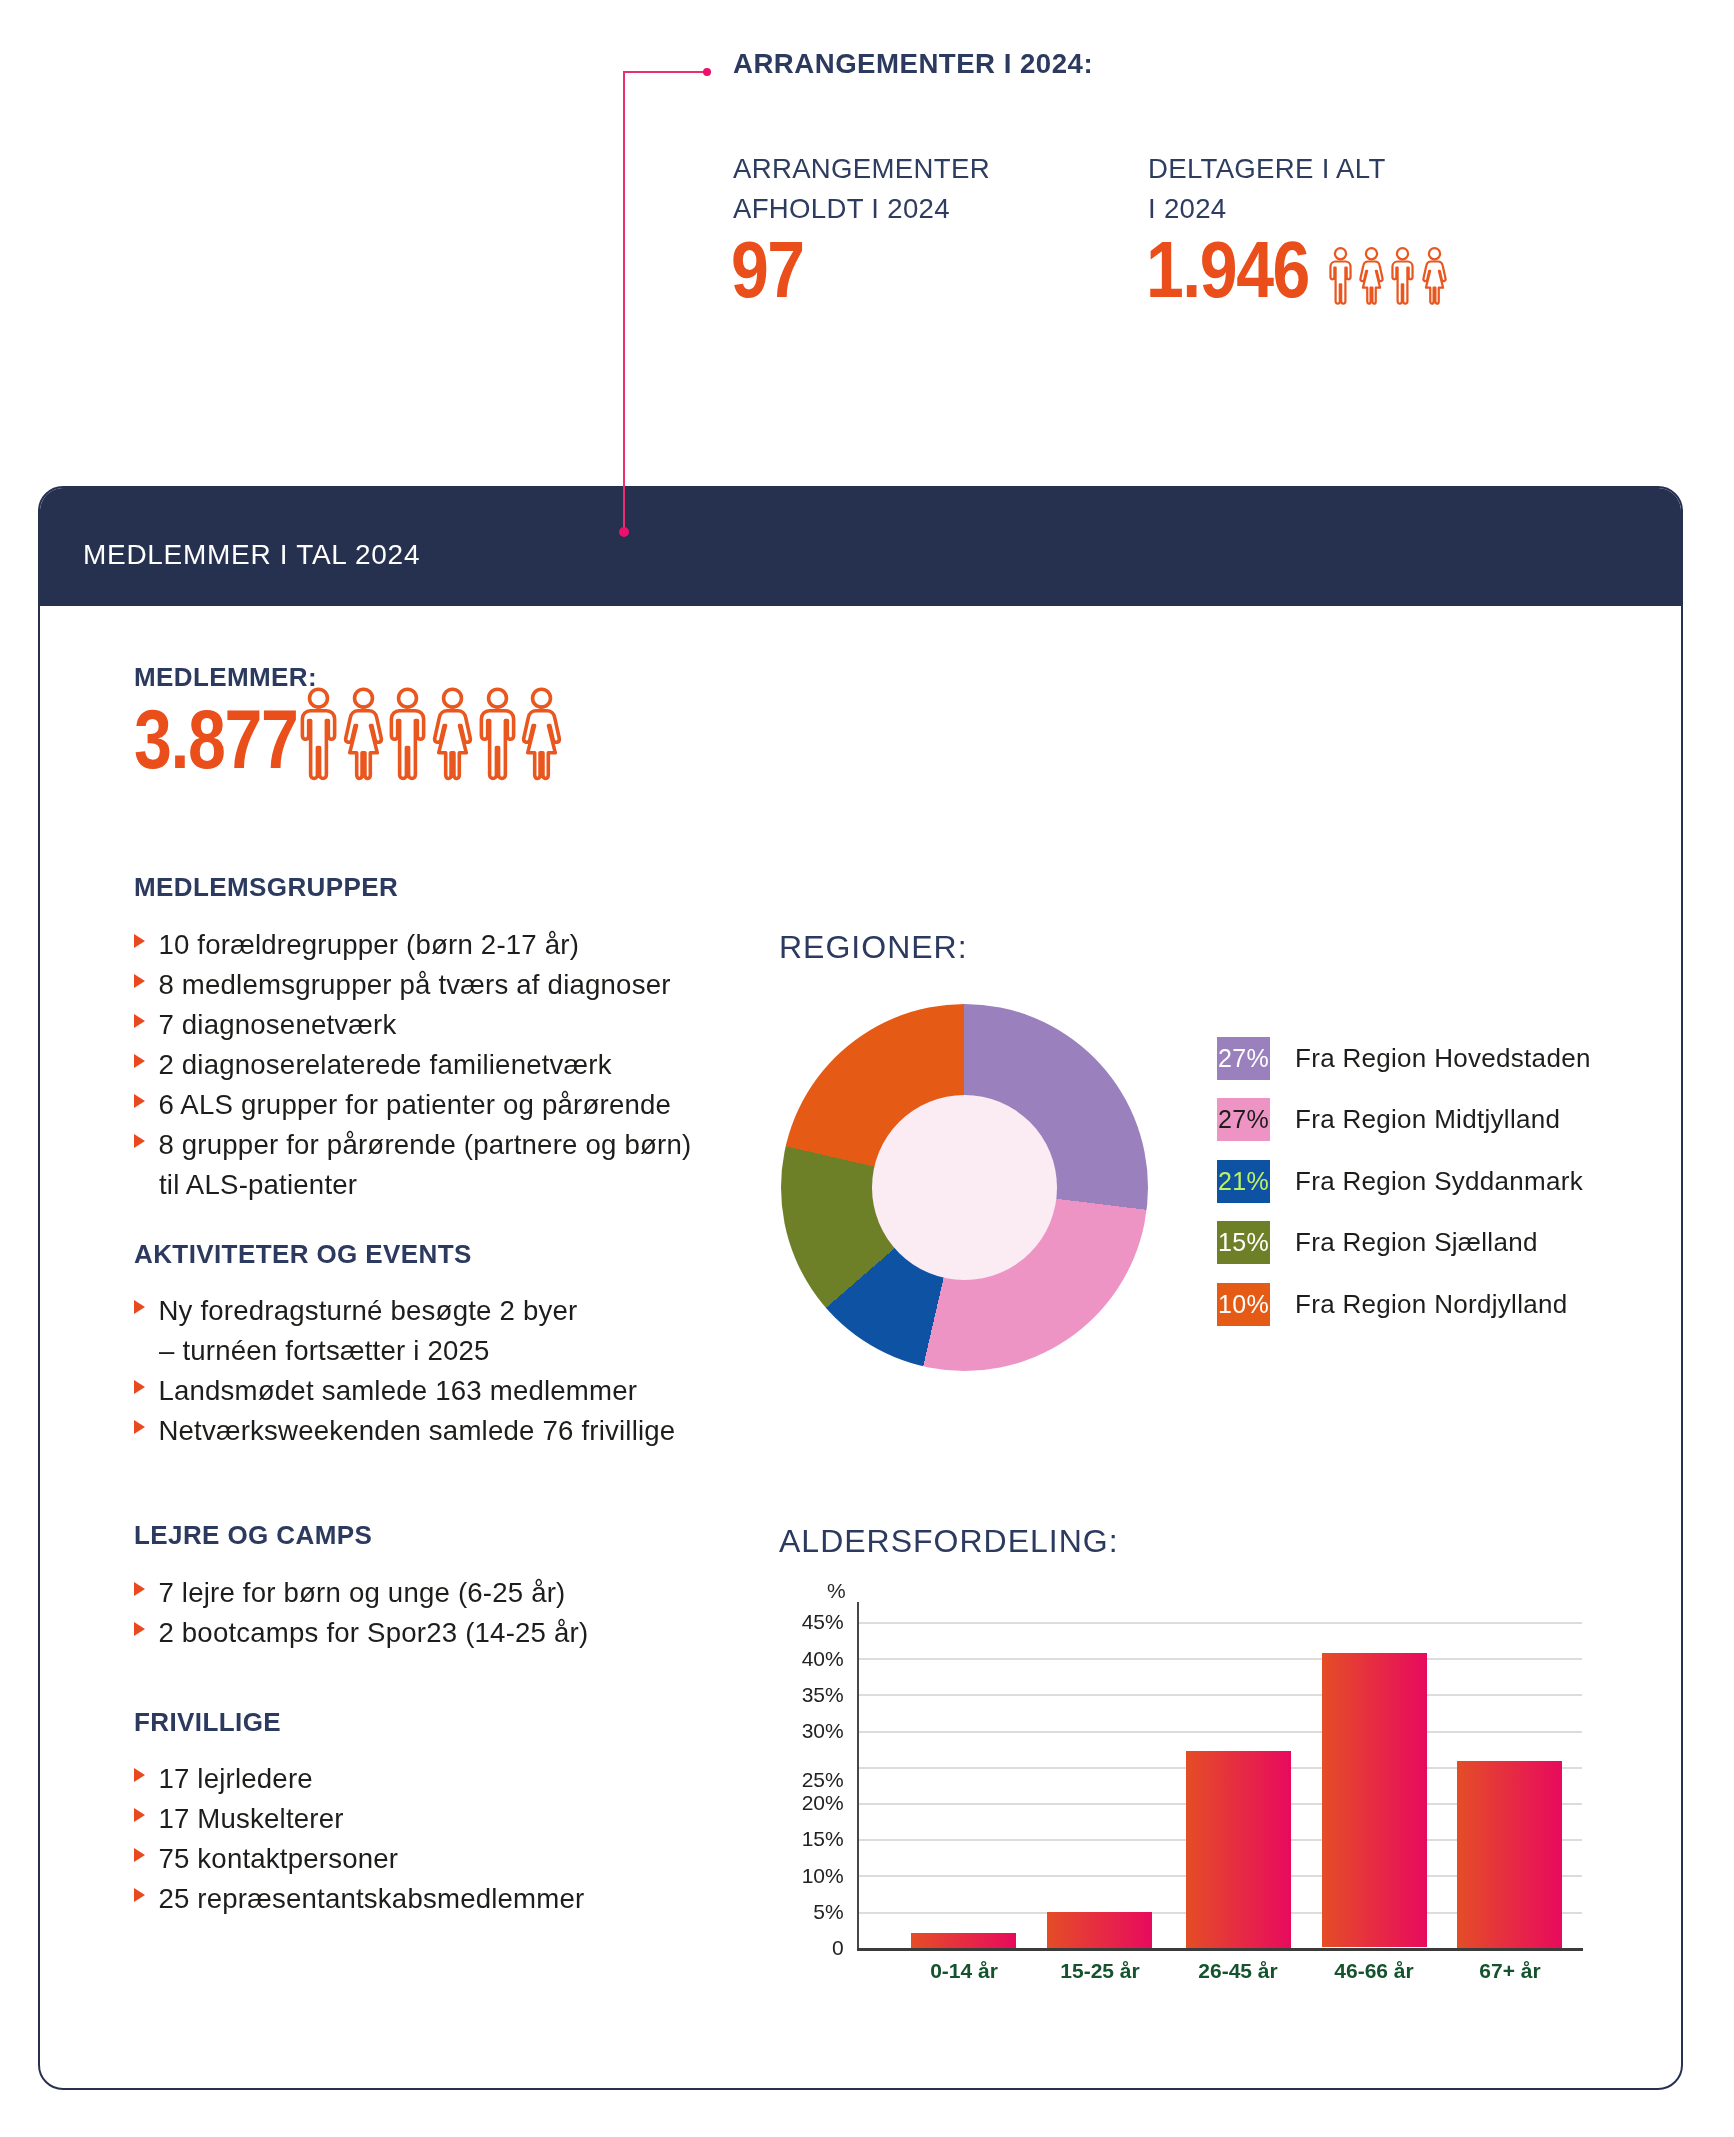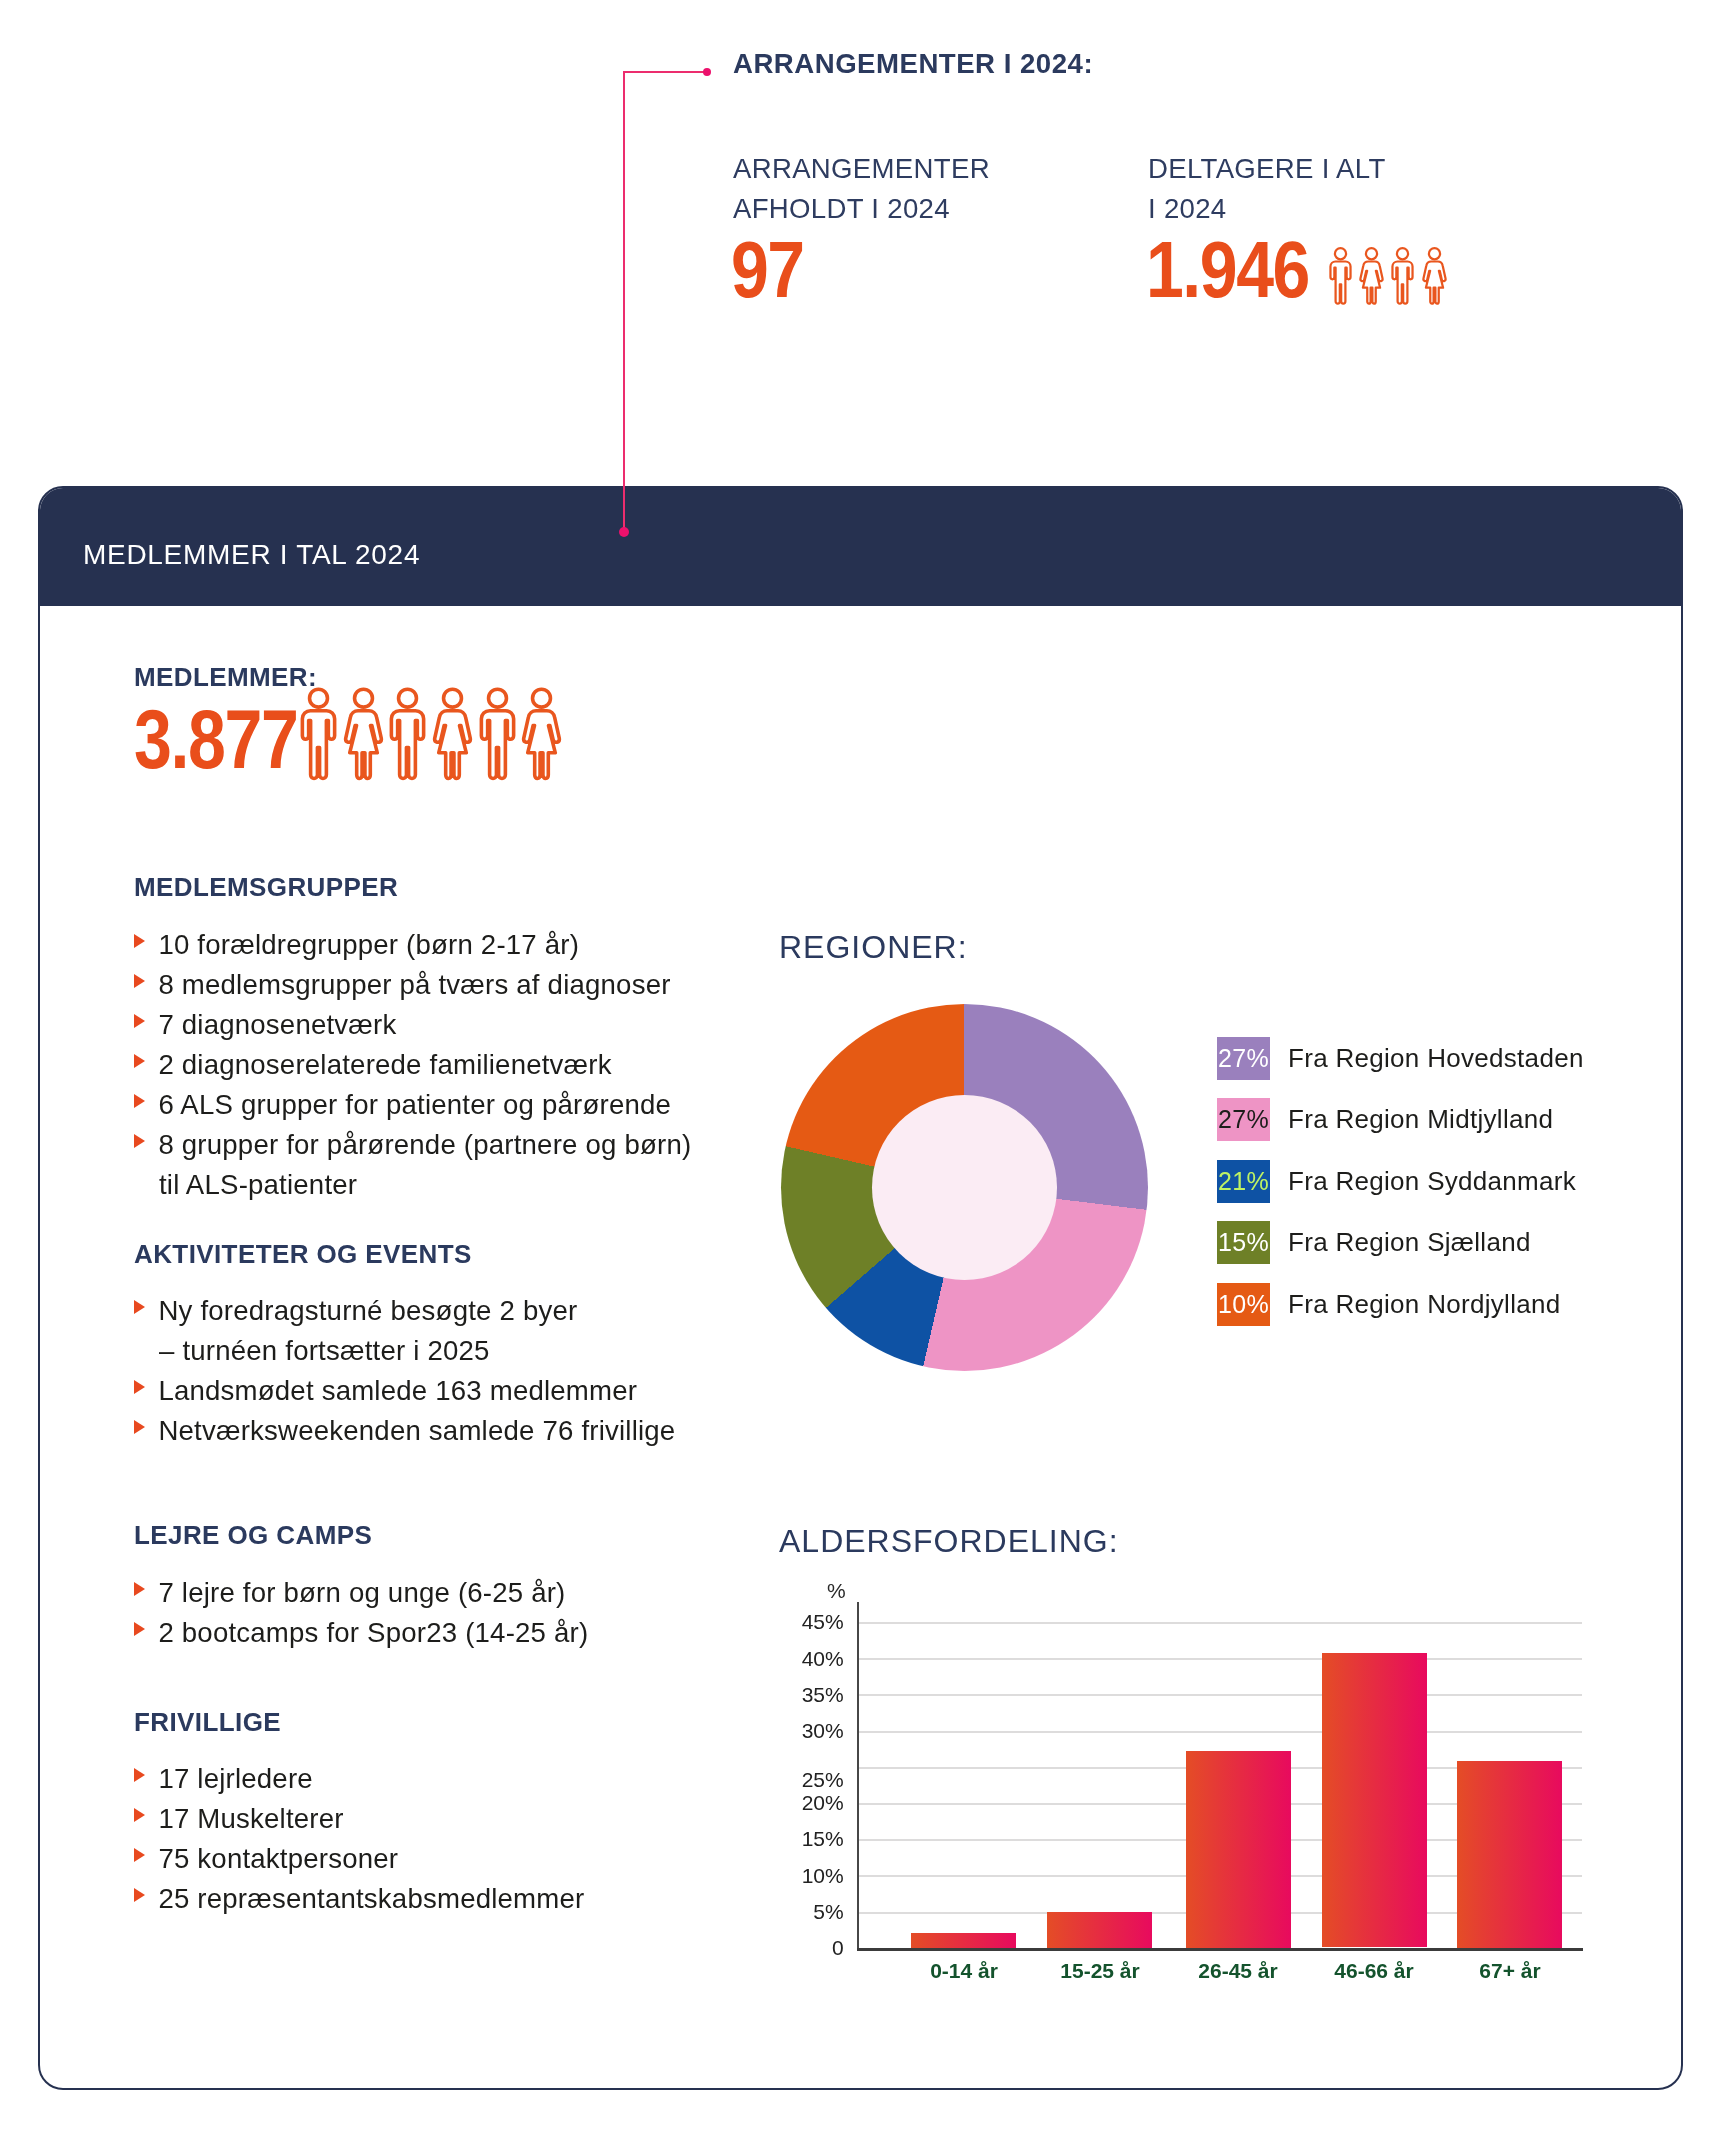--- a/index.html
+++ b/index.html
@@ -57,21 +57,21 @@
   
   .chart-title{position:absolute;font-size:32px;font-weight:400;color:#2b3a5e;letter-spacing:1px;}
   #donut{
     position:absolute;left:741px;top:516px;width:367px;height:367px;border-radius:50%;
   }
   #donut::after{
     content:"";position:absolute;left:50%;top:50%;width:185px;height:185px;
     margin:-93px 0 0 -93px;border-radius:50%;background:var(--hole,#fbecf4);
   }
   #legend{position:absolute;left:1177px;top:549px;display:flex;flex-direction:column;gap:18.4px;}
-  .legend-row{display:flex;align-items:center;gap:18px;}
+  .legend-row{display:flex;align-items:center;gap:25px;}
   .legend-box{
     width:53px;height:43px;display:flex;align-items:center;justify-content:center;
     font-size:25px;letter-spacing:0.3px;
   }
   .legend-label{font-size:26px;color:#1d1d1b;letter-spacing:0.3px;}
   
   #barchart{position:absolute;left:739px;top:1089px;width:835px;height:434px;}
   .bc-unit{position:absolute;left:48px;top:1.7px;font-size:21px;color:#2a2a2a;}
   .bc-yaxis{position:absolute;left:78px;top:25px;width:1.7px;height:346px;background:#474747;}
   .bc-grid{position:absolute;left:80px;width:723px;height:1.7px;background:#dddcdc;}

